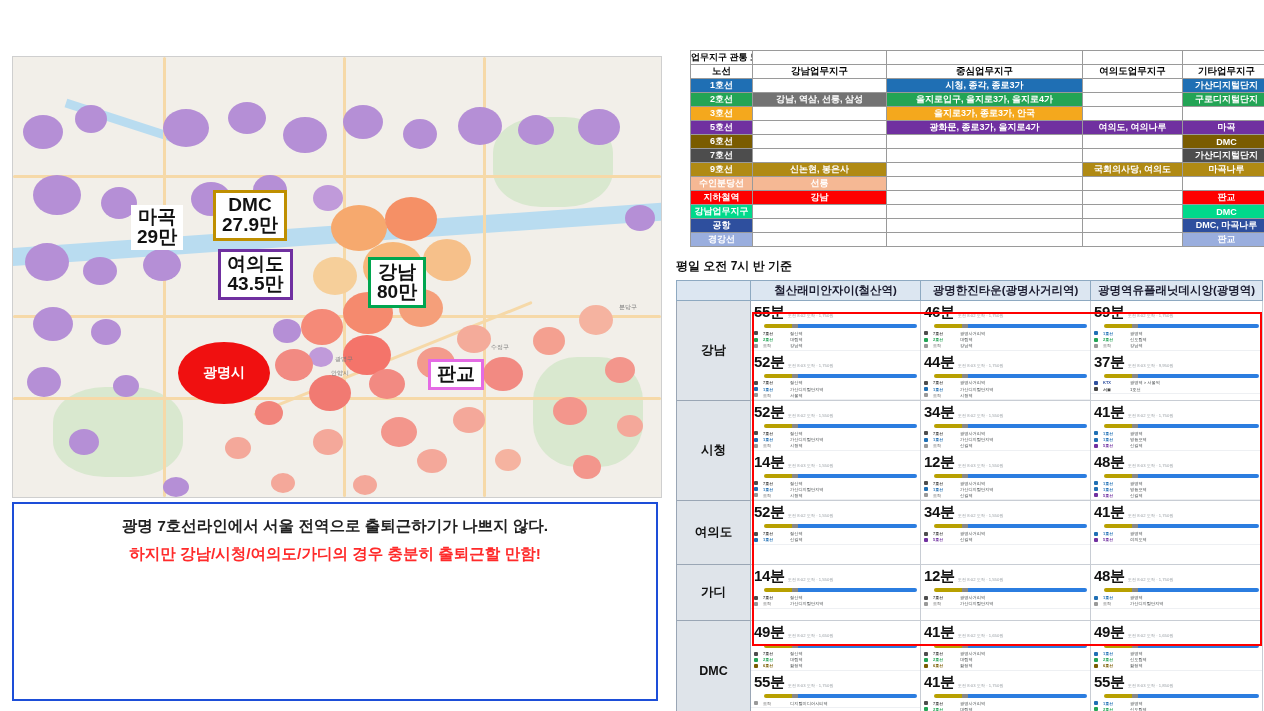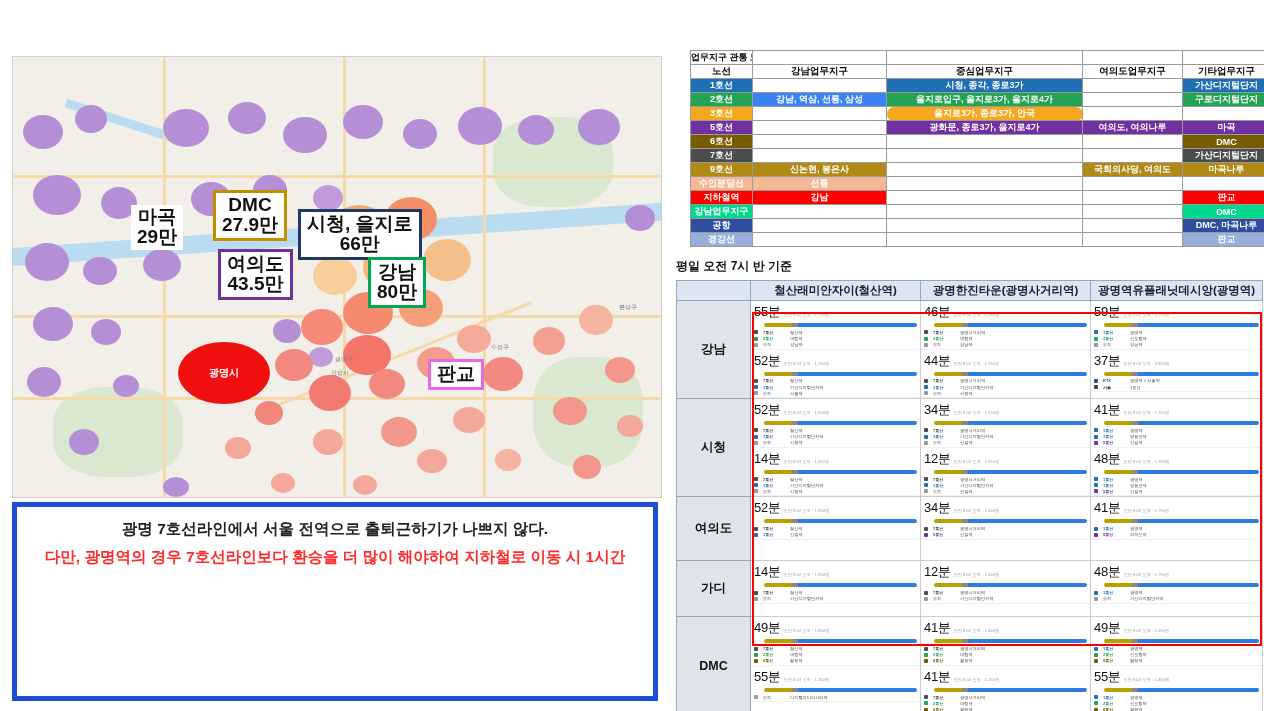--- a/index.html
+++ b/index.html
@@ -55,26 +55,26 @@
   #co-yeouido { left:205px; top:192px; border:3px solid #7030a0; }
   #co-gangnam { left:355px; top:200px; border:3px solid #00a650; }
   #co-gudi    { left:190px; top:243px; border:3px solid #7b3f00; }
   #co-pangyo  { left:415px; top:302px; border:3px solid #e46be4; }
 
   #co-gm {
     position:absolute; left:165px; top:285px; width:92px; height:62px;
     background:#f01010; border-radius:50%;
     display:flex; align-items:center; justify-content:center;
   }
-  #co-gm span { color:#fff; font-weight:bold; font-size:10px; }
+  #co-gm span { color:#fff; font-weight:bold; font-size:14px; }
 
   
   .notebox {
     position:absolute; left:12px; top:502px; width:646px; height:199px;
-    border:5px solid #1d4ed8; background:#fff; box-sizing:border-box;
+    border:2px solid #1d4ed8; background:#fff; box-sizing:border-box;
     padding-top:8px;
   }
   .notebox p {
     margin:0; text-align:center; font-weight:bold; font-size:15.5px;
     line-height:1.78; color:#222; padding:0 8px;
   }
   .notebox p.red { color:#ff2a2a; }
 
   
   .tbl1 {
@@ -118,21 +118,21 @@
     vertical-align:top; overflow:hidden; position:relative;
   }
   .redbox {
     position:absolute; left:752px; top:312px; width:510px; height:334px;
     border:2.5px solid #ff0000; pointer-events:none; box-sizing:border-box;
   }
 
   
   .res { padding:2px 3px 1px 3px; border-bottom:1px solid #eef0f3; }
   .res .hl { display:flex; align-items:baseline; gap:3px; }
-  .res .mins { font-size:13px; font-weight:normal; color:#111; letter-spacing:-.3px;}
+  .res .mins { font-size:15px; font-weight:bold; color:#111; letter-spacing:-.3px;}
   .res .meta { font-size:4.2px; color:#9aa0a6; white-space:nowrap; }
   .res .bar {
     height:4px; margin:2px 0 2px 10px; border-radius:2px;
     background:linear-gradient(90deg,#b8a000 0 18%,#888 18% 22%,#2b7de0 22% 100%);
   }
   .res .legs { margin-top:1px; }
   .res .leg { display:flex; gap:5px; align-items:center; height:6.2px; }
   .res .leg .ln { width:22px; font-size:4px; font-weight:bold; }
   .res .leg .st { font-size:4.2px; color:#3c4043; }
   .dot { display:inline-block; width:4px; height:4px; border-radius:1px; }
@@ -230,40 +230,36 @@
   </div>
 
   <div class="callout" id="co-magok">
     <span class="l1">마곡</span>
     <span class="l2">29만</span>
   </div>
   <div class="callout" id="co-dmc" style="border: 3px solid rgb(191, 143, 0);">
     <span class="l1">DMC</span>
     <span class="l2">27.9만</span>
   </div>
-  <div class="callout" id="co-city" style="border: 3px solid rgb(31, 56, 100);">
-    <span class="l1">시청, 을지로</span>
-    <span class="l2">66만</span>
-  </div>
   <div class="callout" id="co-yeouido" style="border: 3px solid rgb(112, 48, 160);">
     <span class="l1">여의도</span>
     <span class="l2">43.5만</span>
   </div>
   <div class="callout" id="co-gangnam" style="border: 3px solid rgb(0, 166, 80);">
     <span class="l1">강남</span>
     <span class="l2">80만</span>
   </div>
   <div class="callout" id="co-pangyo" style="border: 3px solid rgb(228, 107, 228);">
     <span class="l1">판교</span>
   </div>
 </div>
 
 <div class="notebox">
   <p>광명 7호선라인에서 서울 전역으로 출퇴근하기가 나쁘지 않다.</p>
-  <p class="red">다만, 광명역의 경우 7호선라인보다 환승을 더 많이 해야하여 지하철로 이동 시 1시간</p>
+  <p class="red">하지만 강남/시청/여의도/가디의 경우 충분히 출퇴근할 만함!</p>
 </div>
 
 <table class="tbl1" id="line-table">
   <colgroup>
     <col style="width:62px">
         <col style="width:134px">
         <col style="width:196px">
         <col style="width:100px">
         <col style="width:88px">
   </colgroup>
@@ -284,29 +280,29 @@
         </tr>
         <tr>
           <td style="background:#1f6fb4;color:#ffffff;">1호선</td>
           <td></td>
           <td style="background:#1f6fb4;color:#ffffff;">시청, 종각, 종로3가</td>
           <td></td>
           <td style="background:#1f6fb4;color:#ffffff;">가산디지털단지</td>
         </tr>
         <tr>
           <td style="background:#23a455;color:#ffffff;">2호선</td>
-          <td style="background:#3b82f6;color:#ffffff;">강남, 역삼, 선릉, 삼성</td>
+          <td style="background:#737373;color:#ffffff;">강남, 역삼, 선릉, 삼성</td>
           <td style="background:#23a455;color:#ffffff;">을지로입구, 을지로3가, 을지로4가</td>
           <td></td>
           <td style="background:#23a455;color:#ffffff;">구로디지털단지</td>
         </tr>
         <tr>
           <td style="background:#f4a81d;color:#ffffff;">3호선</td>
           <td></td>
-          <td style="background:#f4a81d;color:#ffffff;border-radius:7px;">을지로3가, 종로3가, 안국</td>
+          <td style="background:#f4a81d;color:#ffffff;">을지로3가, 종로3가, 안국</td>
           <td></td>
           <td></td>
         </tr>
         <tr>
           <td style="background:#7030a0;color:#ffffff;">5호선</td>
           <td></td>
           <td style="background:#7030a0;color:#ffffff;">광화문, 종로3가, 을지로4가</td>
           <td style="background:#7030a0;color:#ffffff;">여의도, 여의나루</td>
           <td style="background:#7030a0;color:#ffffff;">마곡</td>
         </tr>

